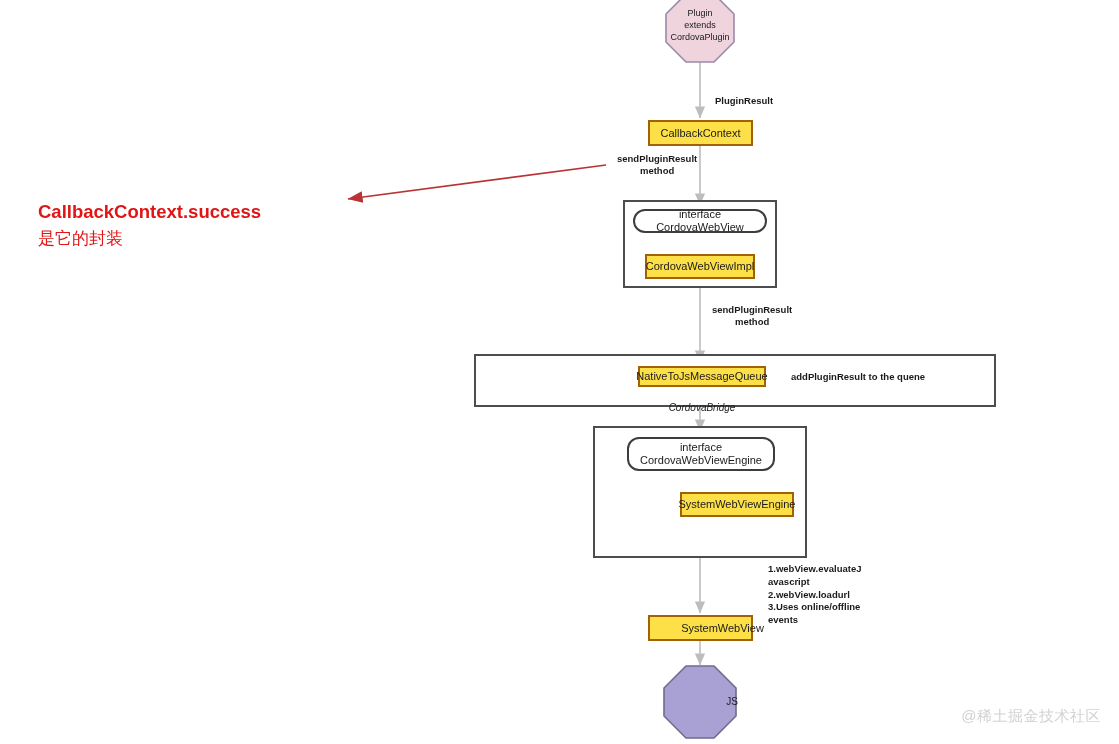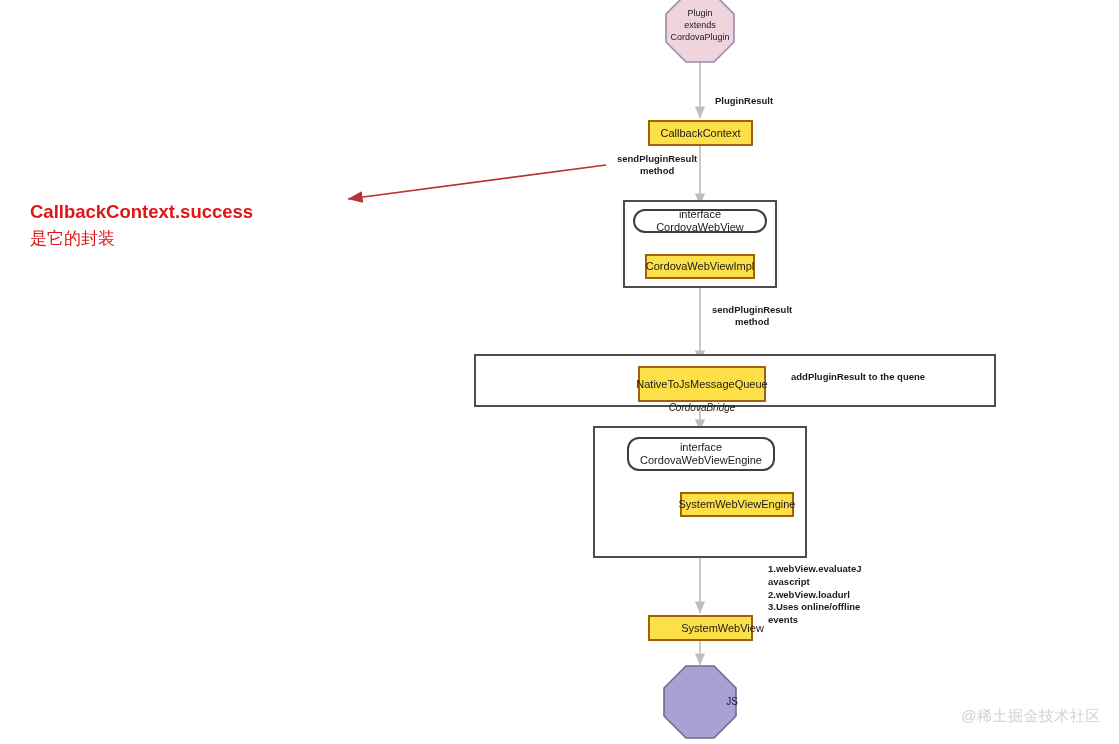--- a/index.html
+++ b/index.html
@@ -72,21 +72,21 @@
   }
   .plain-label {
     position: absolute;
     font-size: 10px;
     color: #1a1a1a;
     text-align: center;
     white-space: pre-line;
   }
   #annotation {
     position: absolute;
-    left: 30px;
+    left: 38px;
     top: 172px;
     color: #e11515;
     font-size: 18.5px;
     font-weight: bold;
     line-height: 1.45;
     white-space: pre-line;
   }
   #annotation .cn {
     font-family: "DejaVu Sans", sans-serif;
     font-size: 17px;
@@ -163,21 +163,21 @@
   <div class="node rounded" style="left:633px; top:209px; width:134px; height:24px;">
     <span>interface CordovaWebView</span>
   </div>
 
   <div class="node box" style="left:645px; top:254px; width:110px; height:25px;">
     <span>CordovaWebViewImpl</span>
   </div>
 
   <div class="container-box" style="position:absolute; left:474px; top:354px; width:522px; height:53px;"></div>
 
-  <div class="node box" style="left:638px; top:366px; width:128px; height:36px;text-align:right;">
+  <div class="node box" style="left:638px; top:366px; width:128px; height:21px;text-align:right;">
     <span>NativeToJsMessageQueue</span>
   </div>
 
   <div class="plain-label" style="left:638px; top:391px; width:128px;font-style:italic;">
     <span>CordovaBridge</span>
   </div>
 
   <div class="container-box" style="position:absolute; left:593px; top:426px; width:214px; height:132px;"></div>
 
   <div class="node rounded" style="left:627px; top:437px; width:148px; height:34px;">

